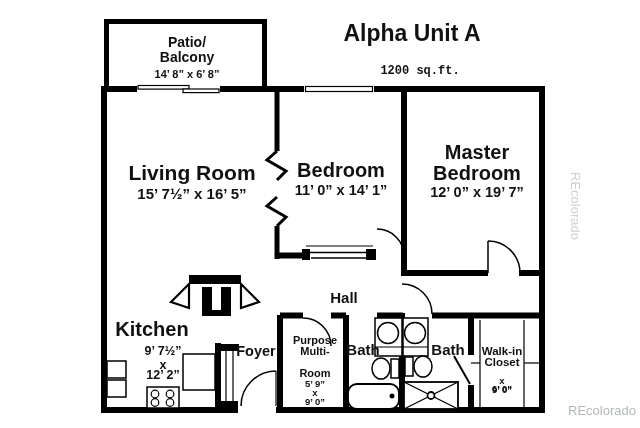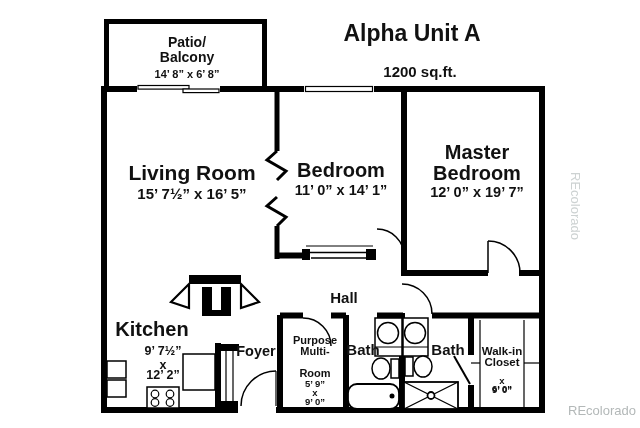--- a/index.html
+++ b/index.html
@@ -164,21 +164,21 @@
 
     <g>
       <line x1="480" y1="320" x2="480" y2="408" stroke="#000" stroke-width="1.2"></line>
       <line x1="524" y1="320" x2="524" y2="408" stroke="#000" stroke-width="1.2"></line>
       <line x1="471" y1="363" x2="480" y2="363" stroke="#000" stroke-width="1.2"></line>
       <line x1="524" y1="363" x2="540" y2="363" stroke="#000" stroke-width="1.2"></line>
     </g>
   </svg>
 
   <span class="lbl" style="left:412px;top:33px;font-size:23px;">Alpha Unit A</span>
-  <span class="lbl" style="left:420px;top:71px;font-size:15px;">1200 sq.ft.</span>
+  <span class="lbl" style="left:420px;top:71px;font-size:12px;font-family:Liberation Mono, monospace;">1200 sq.ft.</span>
 
   <span class="lbl" style="left:187px;top:42px;font-size:14px;">Patio/</span>
   <span class="lbl" style="left:187px;top:57px;font-size:14px;">Balcony</span>
   <span class="lbl" style="left:187px;top:74px;font-size:11px;">14’ 8” x 6’ 8”</span>
 
   <span class="lbl" style="left:192px;top:172px;font-size:21px;">Living Room</span>
   <span class="lbl" style="left:192px;top:193px;font-size:15px;">15’ 7½” x 16’ 5”</span>
 
   <span class="lbl" style="left:341px;top:170px;font-size:20px;">Bedroom</span>
   <span class="lbl" style="left:341px;top:190px;font-size:14.5px;">11’ 0” x 14’ 1”</span>

